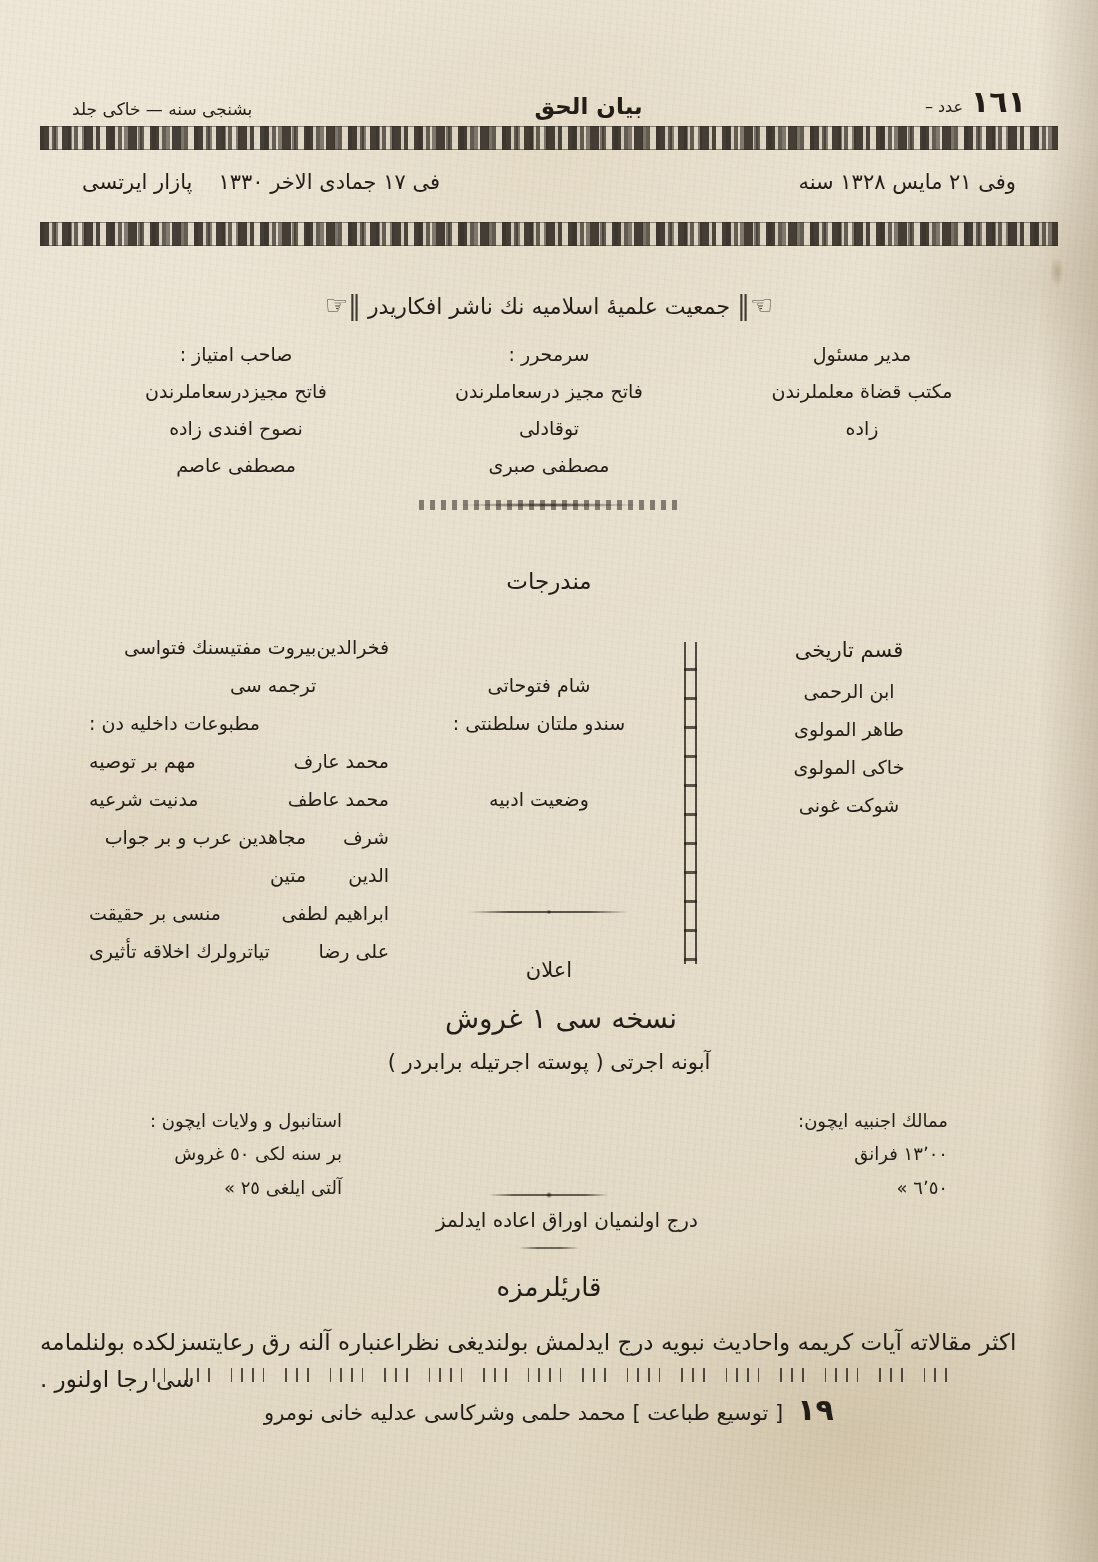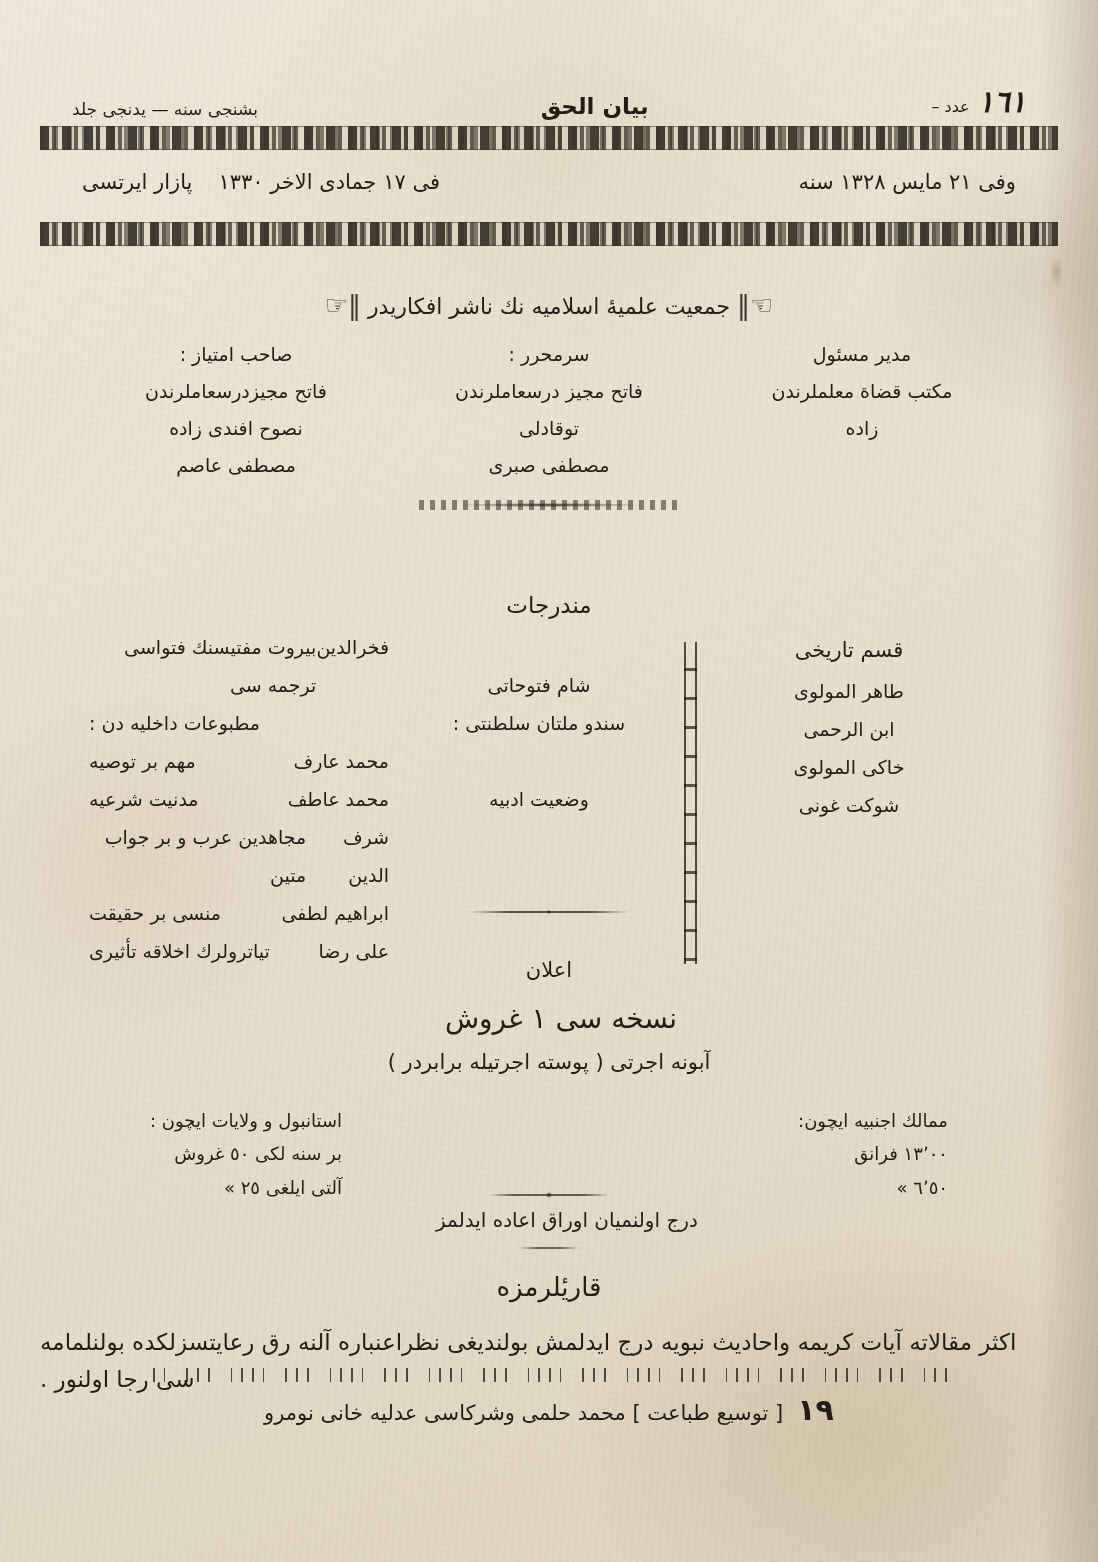--- a/index.html
+++ b/index.html
@@ -55,21 +55,21 @@
     display: flex;
     justify-content: space-between;
     align-items: flex-end;
     padding: 0 72px;
     box-sizing: border-box;
   }
   .vol-text { font-size: 17px; }
   .masthead { font-size: 23px; font-weight: bold; letter-spacing: 0.5px; }
   .issue-wrap { display: flex; align-items: baseline; gap: 8px; }
   .issue-label { font-size: 16px; }
-  .issue-number { font-size: 30px; font-weight: bold; font-style: italic; }
+  .issue-number { font-size: 30px; font-weight: bold; }
 
   
   .orn {
     left: 40px; right: 40px;
     height: 22px;
     background:
       repeating-linear-gradient(90deg,
         rgba(30,25,18,0.92) 0px, rgba(30,25,18,0.92) 9px,
         rgba(30,25,18,0.12) 9px, rgba(30,25,18,0.12) 12px,
         rgba(30,25,18,0.75) 12px, rgba(30,25,18,0.75) 16px,
@@ -125,21 +125,20 @@
     background:
       radial-gradient(ellipse 130px 3px at 50% 50%, rgba(30,25,18,0.85), rgba(30,25,18,0) 70%),
       repeating-linear-gradient(90deg, rgba(30,25,18,0.5) 0 5px, rgba(30,25,18,0) 5px 11px);
   }
 
   
   .contents-title {
     top: 568px; left: 0; right: 0;
     text-align: center;
     font-size: 23px;
-    margin-top: 24px;
   }
   .toc {
     top: 628px; left: 0; right: 0;
     display: flex;
     justify-content: center;
     gap: 0;
     padding: 0 78px;
     box-sizing: border-box;
   }
   .toc-col { position: relative; }
@@ -262,21 +261,21 @@
 <div class="corner-mark"></div>
 
 <div class="content">
 
   <div class="abs topline ar">
     <div class="issue-wrap">
       <span class="issue-number">١٦١</span>
       <span class="issue-label">عدد –</span>
     </div>
     <div class="masthead">بیان الحق</div>
-    <div class="vol-text">بشنجی سنه — یدنجی جلد</div>
+    <div class="vol-text">بشنجی سنه — خاکی جلد</div>
   </div>
 
   <div class="abs orn orn1"></div>
 
   <div class="abs dateline ar">
     <div>وفی ٢١ مایس ١٣٢٨ سنه</div>
     <div class="hijri">
       <span>فی ١٧ جمادی الاخر ١٣٣٠</span>
       <span>پازار ایرتسی</span>
     </div>
@@ -311,22 +310,22 @@
   </div>
 
   <div class="abs swash"></div>
 
   <div class="abs contents-title ar">مندرجات</div>
 
   <div class="abs toc ar">
 
     <div class="toc-col left">
       <div class="toc-head">قسم تاریخی</div>
+      <div class="toc-line">ابن الرحمی</div>
       <div class="toc-line">طاهر المولوی</div>
-      <div class="toc-line">ابن الرحمی</div>
       <div class="toc-line">خاکی المولوی</div>
       <div class="toc-line">شوکت غونی</div>
     </div>
 
     <div class="toc-col mid">
       <div class="divider-v"></div>
       <div class="toc-line" style="height:38px;"></div>
       <div class="toc-line">شام فتوحاتی</div>
       <div class="toc-line">سندو ملتان سلطنتی :</div>
       <div class="toc-line" style="height:38px;"></div>

